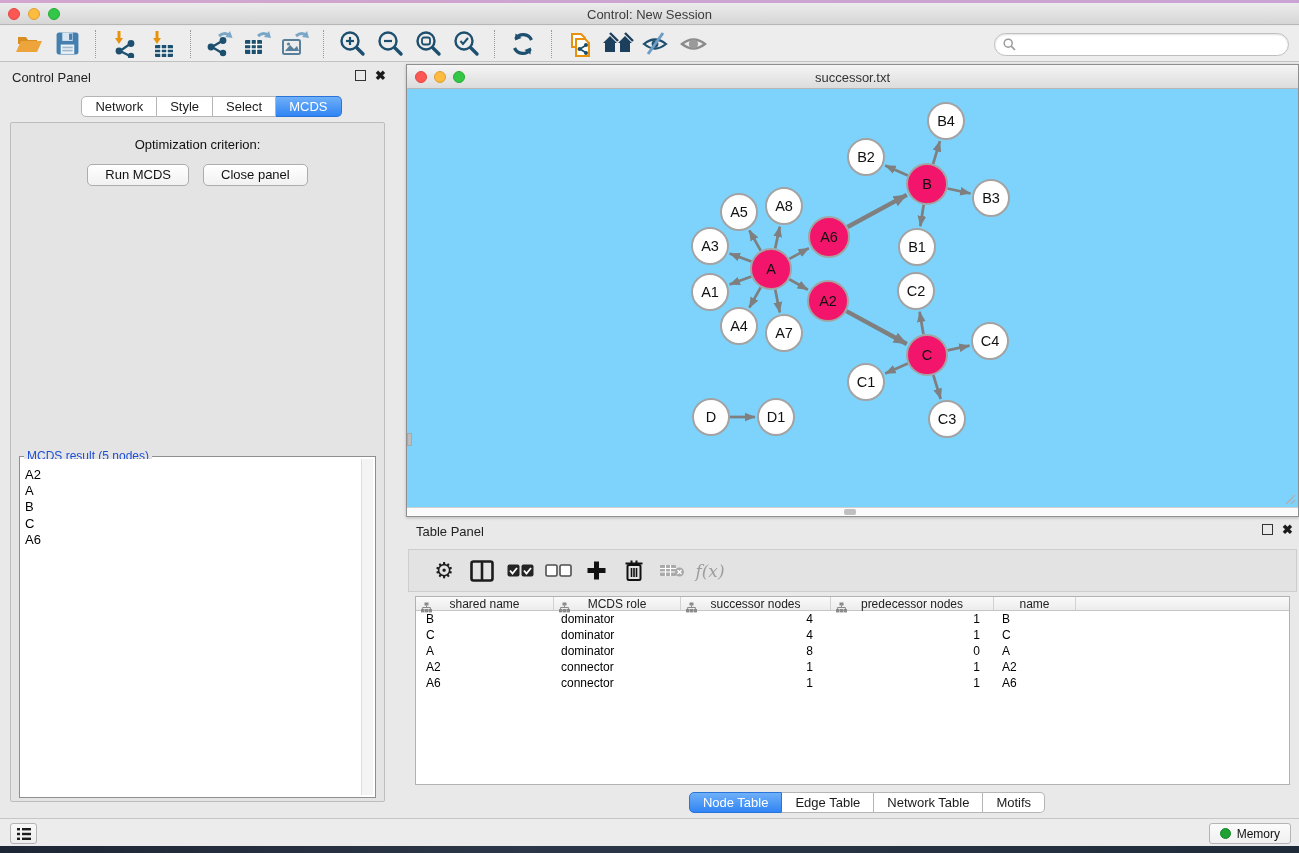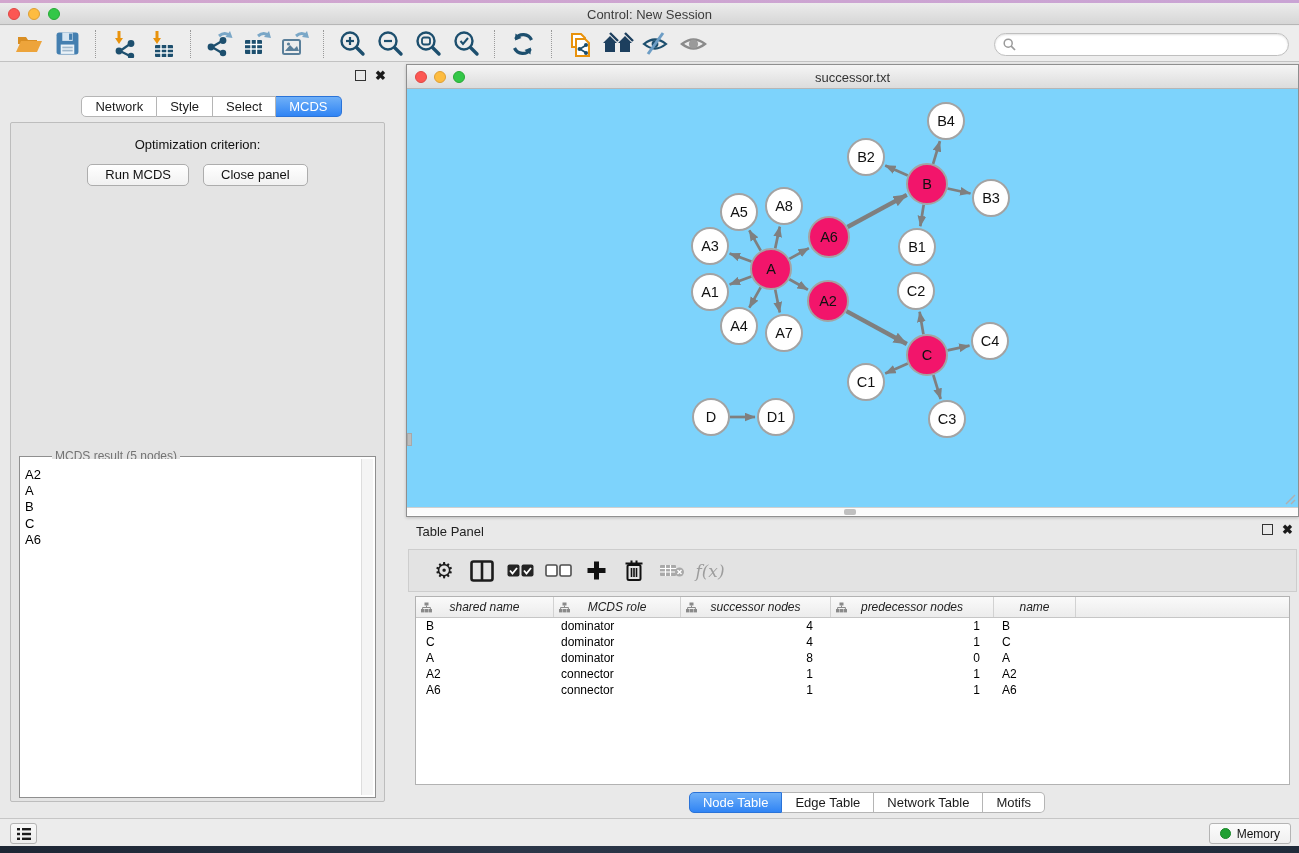--- a/index.html
+++ b/index.html
@@ -47,21 +47,21 @@
   .select-box { position:relative; margin:9px 36px 0 35px; height:22px; background:#fff; border:1px solid #a9a9a9; border-radius:4px; display:flex; align-items:center; }
   .select-box .sel-text { flex:1; font-size:13px; color:#111; padding-left:8px; white-space:nowrap; overflow:hidden; }
   .sel-stepper { width:18px; height:22px; margin-right:-1px; background:linear-gradient(#7db9f9,#2f86f6); border-radius:0 4px 4px 0; display:flex; flex-direction:column; align-items:center; justify-content:center; gap:2px; }
   .chev { width:0; height:0; border-left:4px solid transparent; border-right:4px solid transparent; }
   .chev.up { border-bottom:5px solid #fff; }
   .chev.down { border-top:5px solid #fff; }
   .btn-row { margin-top:12px; display:flex; justify-content:center; gap:14px; }
   .btn { background:linear-gradient(#ffffff,#f1f1f1); border:1px solid #adadad; border-radius:5px; font-size:13px; color:#111; height:22px; padding:0 17px; line-height:20px; }
 
   .result-box { position:absolute; left:8px; right:8px; top:333px; bottom:3px; border:1px solid #8f8f8f; background:#fff; }
-  .result-legend { position:absolute; top:-8px; left:4px; background:#e4e4e4; font-size:12px; color:#737373; padding:0 3px;margin-left:28px; }
+  .result-legend { position:absolute; top:-8px; left:4px; background:#e4e4e4; font-size:12px; color:#1d4ed8; padding:0 3px; }
   .result-list { position:absolute; inset:2px 15px 2px 2px; background:#fff; padding:8px 2px 0 3px; }
   .result-scroll { position:absolute; top:2px; bottom:2px; right:2px; width:12px; background:#f4f4f4; border-left:1px solid #ddd; }
   .list-item { font-size:13px; color:#000; line-height:16.2px; }
 
   
   .net-win { position:absolute; left:406px; top:64px; width:893px; height:453px; border:1px solid #8f8f8f; background:#fff; box-shadow:0 1px 3px rgba(0,0,0,.2); }
   .nw-titlebar { position:relative; height:24px; background:linear-gradient(#f5f5f5,#dcdcdc); border-bottom:1px solid #b6b6b6; }
   .nw-traffic { position:absolute; left:8px; top:6px; display:flex; gap:7px; }
   .nw-title { position:absolute; left:0; right:0; top:5px; text-align:center; font-size:13px; color:#333; }
   .nw-canvas { position:relative; height:418px; background:#7dd3fc; overflow:hidden; }
@@ -72,21 +72,21 @@
 
   
   .table-panel { position:absolute; left:406px; top:520px; width:893px; height:298px; }
   .tp-header { position:relative; height:26px; }
   .tp-toolbar { position:absolute; top:29px; left:2px; right:2px; height:43px; background:#e3e3e3; border:1px solid #cdcdcd; display:flex; align-items:center; gap:0; padding-left:16px; }
   .tt-btn { width:38px; height:36px; display:flex; align-items:center; justify-content:center; }
   .uni-gear { font-family:"DejaVu Sans", sans-serif; font-size:22px; color:#1c1c1c; line-height:22px; }
   .fx-label { font-family:"DejaVu Serif", serif; font-style:italic; font-size:17px; color:#9d9d9d; }
 
   .tbl { position:absolute; top:76px; left:9px; right:9px; bottom:33px; background:#fff; border:1px solid #b2b2b2; overflow:hidden; }
-  .tbl-head { display:flex; height:21px; background:linear-gradient(#fafafa,#ececec); border-bottom:1px solid #c6c6c6;font-style:italic; }
+  .tbl-head { display:flex; height:14px; background:linear-gradient(#fafafa,#ececec); border-bottom:1px solid #c6c6c6; }
   .th-cell { position:relative; border-right:1px solid #d2d2d2; display:flex; align-items:center; justify-content:center; font-size:12px; color:#222; }
   .th-cell .col-icon { position:absolute; left:5px; top:5px; }
   .tbl-row { display:flex; height:16px; }
   .td { font-size:12px; color:#000; line-height:16px; white-space:nowrap; overflow:hidden; }
 
   .bottom-tabs { position:absolute; bottom:5px; left:0; width:100%; display:flex; justify-content:center; }
 
   
   .statusbar { position:absolute; left:0; top:818px; width:100%; height:28px; background:#ececec; border-top:1px solid #c6c6c6; }
   .list-btn { position:absolute; left:10px; top:4px; width:27px; height:21px; background:linear-gradient(#f8f8f8,#ededed); border:1px solid #b4b4b4; border-radius:3px; display:flex; align-items:center; justify-content:center; }
@@ -282,20 +282,21 @@
       <svg width="13" height="13" viewBox="0 0 13 13">
         <circle cx="5.2" cy="5.2" r="4" fill="none" stroke="#9a9a9a" stroke-width="1.5"></circle>
         <line x1="8.2" y1="8.2" x2="12" y2="12" stroke="#9a9a9a" stroke-width="1.7"></line>
       </svg>
       <input type="text" placeholder="" style="">
     </div>
   </div>
 
   <div class="control-panel">
     <div class="cp-header">
+      <div class="panel-title">Control Panel</div>
       <div class="win-btns">
         <span class="float-btn"></span>
         <span class="close-x">✖</span>
       </div>
     </div>
     <div class="cp-tabs">
       <div class="seg">
         <div class="tab">Network</div>
         <div class="tab">Style</div>
         <div class="tab">Select</div>

